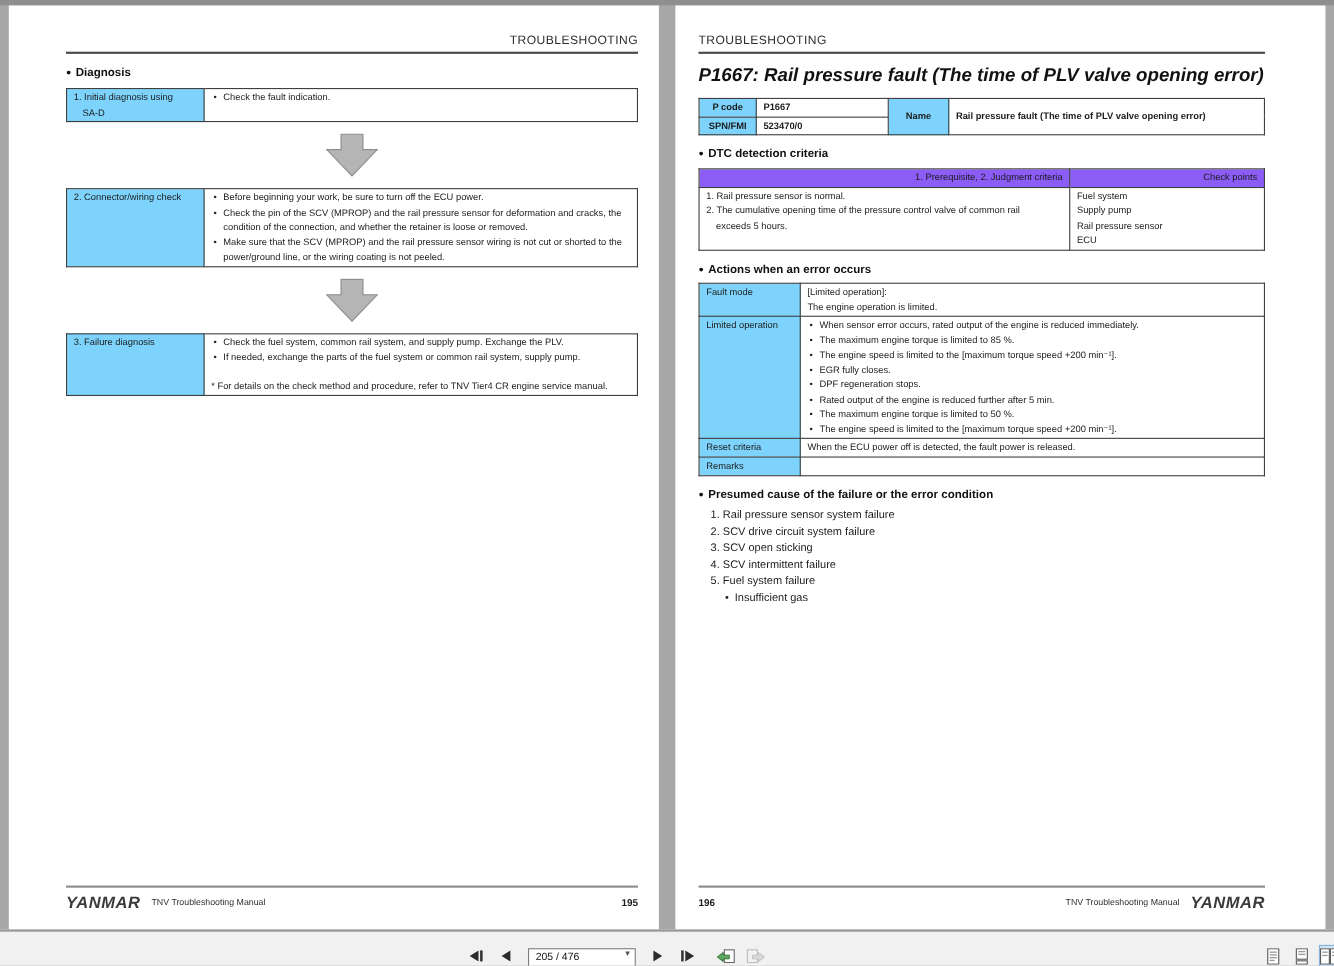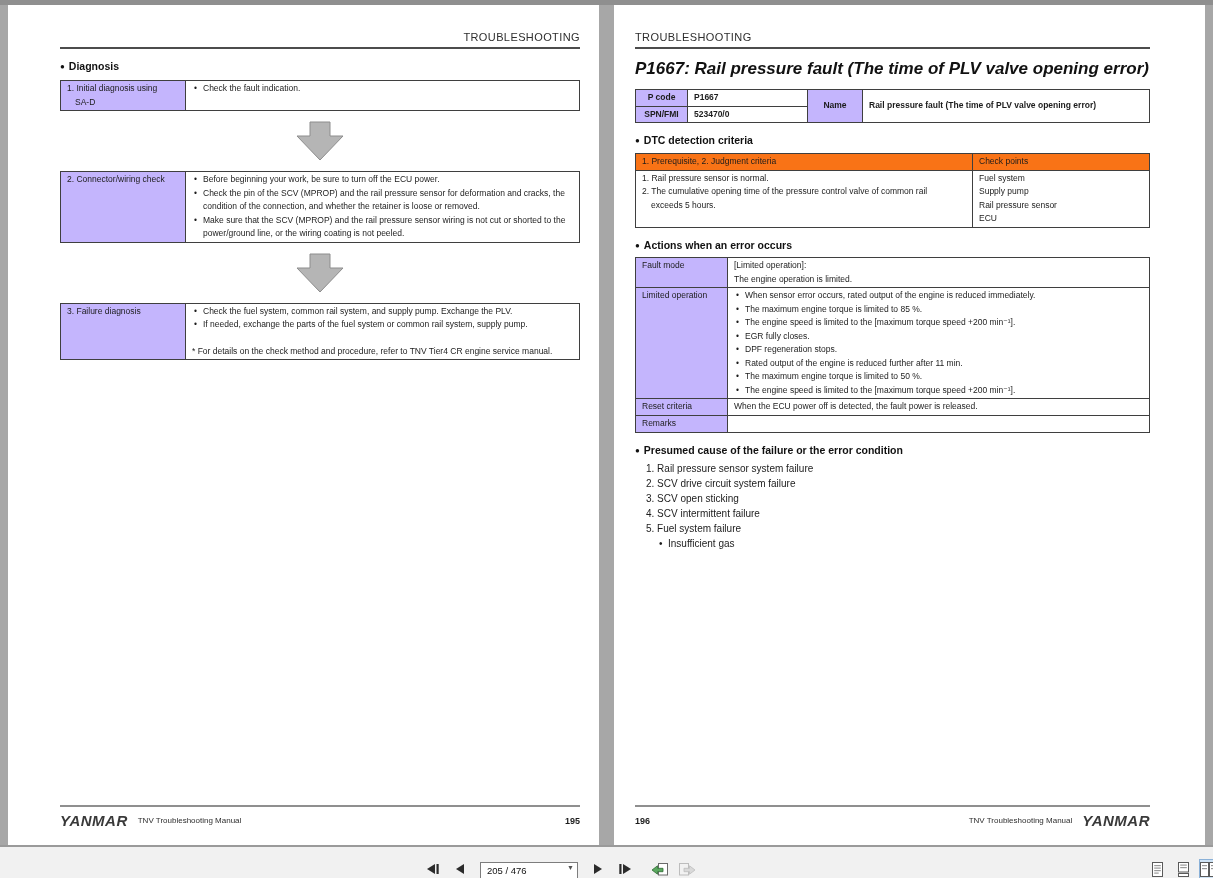--- a/index.html
+++ b/index.html
@@ -18,41 +18,41 @@
   .content-r { padding:26px 55px 0 21px; }
   .doc-header { font-size:11px; letter-spacing:.4px; color:#2e2e2e; }
   .hdr-right { text-align:right; }
   .hdr-rule { border:none; border-top:2px solid #4c4c4c; margin-top:4px; }
   .sec-heading { margin-top:11px; font-size:10.5px; font-weight:bold; color:#111; }
   .sec-heading::before { content:"●"; font-size:8px; margin-right:4px; position:relative; top:-1px; }
   .doc-title { margin-top:10px; font-size:17px; font-weight:bold; font-style:italic; color:#111; }
 
   table { width:100%; border-collapse:collapse; font-size:8.5px; line-height:13.5px; color:#1c1c1c; }
   td { border:1px solid #3f3f3f; padding:1px 6px; vertical-align:top; }
-  td.lbl { background:#c4b5fd; }
+  td.lbl { background:#7dd3fc; }
   .step-table { margin-top:8px; }
   .step-table td.lbl { width:125px; }
   .lbl-line2 { padding-left:8px; }
 
   .bl { padding-left:11px; position:relative; }
   .bl::before { content:"•"; position:absolute; left:2px; }
   .note-line { margin-top:13px; }
 
   .block-arrow { display:block; margin:10px auto; }
 
   
   .code-table { margin-top:10px; }
   .code-table td { font-weight:bold; }
   .code-table td.c1 { width:52px; text-align:center; }
   .code-table td.c2 { width:120px; }
   .code-table td.c3 { width:55px; text-align:center; vertical-align:middle; }
   .code-table td.c4 { vertical-align:middle; }
 
   .dtc-table { margin-top:7px; }
-  .dtc-table td.h { background:#f97316; text-align:left; }
+  .dtc-table td.h { background:#8b5cf6; text-align:right; }
   .dtc-table td.crit { width:337px; }
   .cont-line { padding-left:9px; }
 
   .act-table { margin-top:6px; }
   .act-table td.lbl { width:92px; }
   .empty-cell { height:14px; }
 
   .presumed-list { margin-top:5px; font-size:10px; line-height:15px; color:#1c1c1c; padding-left:11px; }
   .sub-bl { padding-left:22px; position:relative; }
   .sub-bl::before { content:"•"; position:absolute; left:13px; }
@@ -217,21 +217,21 @@
           </td>
         </tr>
         <tr>
           <td class="lbl">Limited operation</td>
           <td>
             <div class="bl">When sensor error occurs, rated output of the engine is reduced immediately.</div>
             <div class="bl">The maximum engine torque is limited to 85 %.</div>
             <div class="bl">The engine speed is limited to the [maximum torque speed +200 min⁻¹].</div>
             <div class="bl">EGR fully closes.</div>
             <div class="bl">DPF regeneration stops.</div>
-            <div class="bl">Rated output of the engine is reduced further after 11 min.</div>
+            <div class="bl">Rated output of the engine is reduced further after 5 min.</div>
             <div class="bl">The maximum engine torque is limited to 50 %.</div>
             <div class="bl">The engine speed is limited to the [maximum torque speed +200 min⁻¹].</div>
           </td>
         </tr>
         <tr>
           <td class="lbl">Reset criteria</td>
           <td>When the ECU power off is detected, the fault power is released.</td>
         </tr>
         <tr>
           <td class="lbl">Remarks</td>

